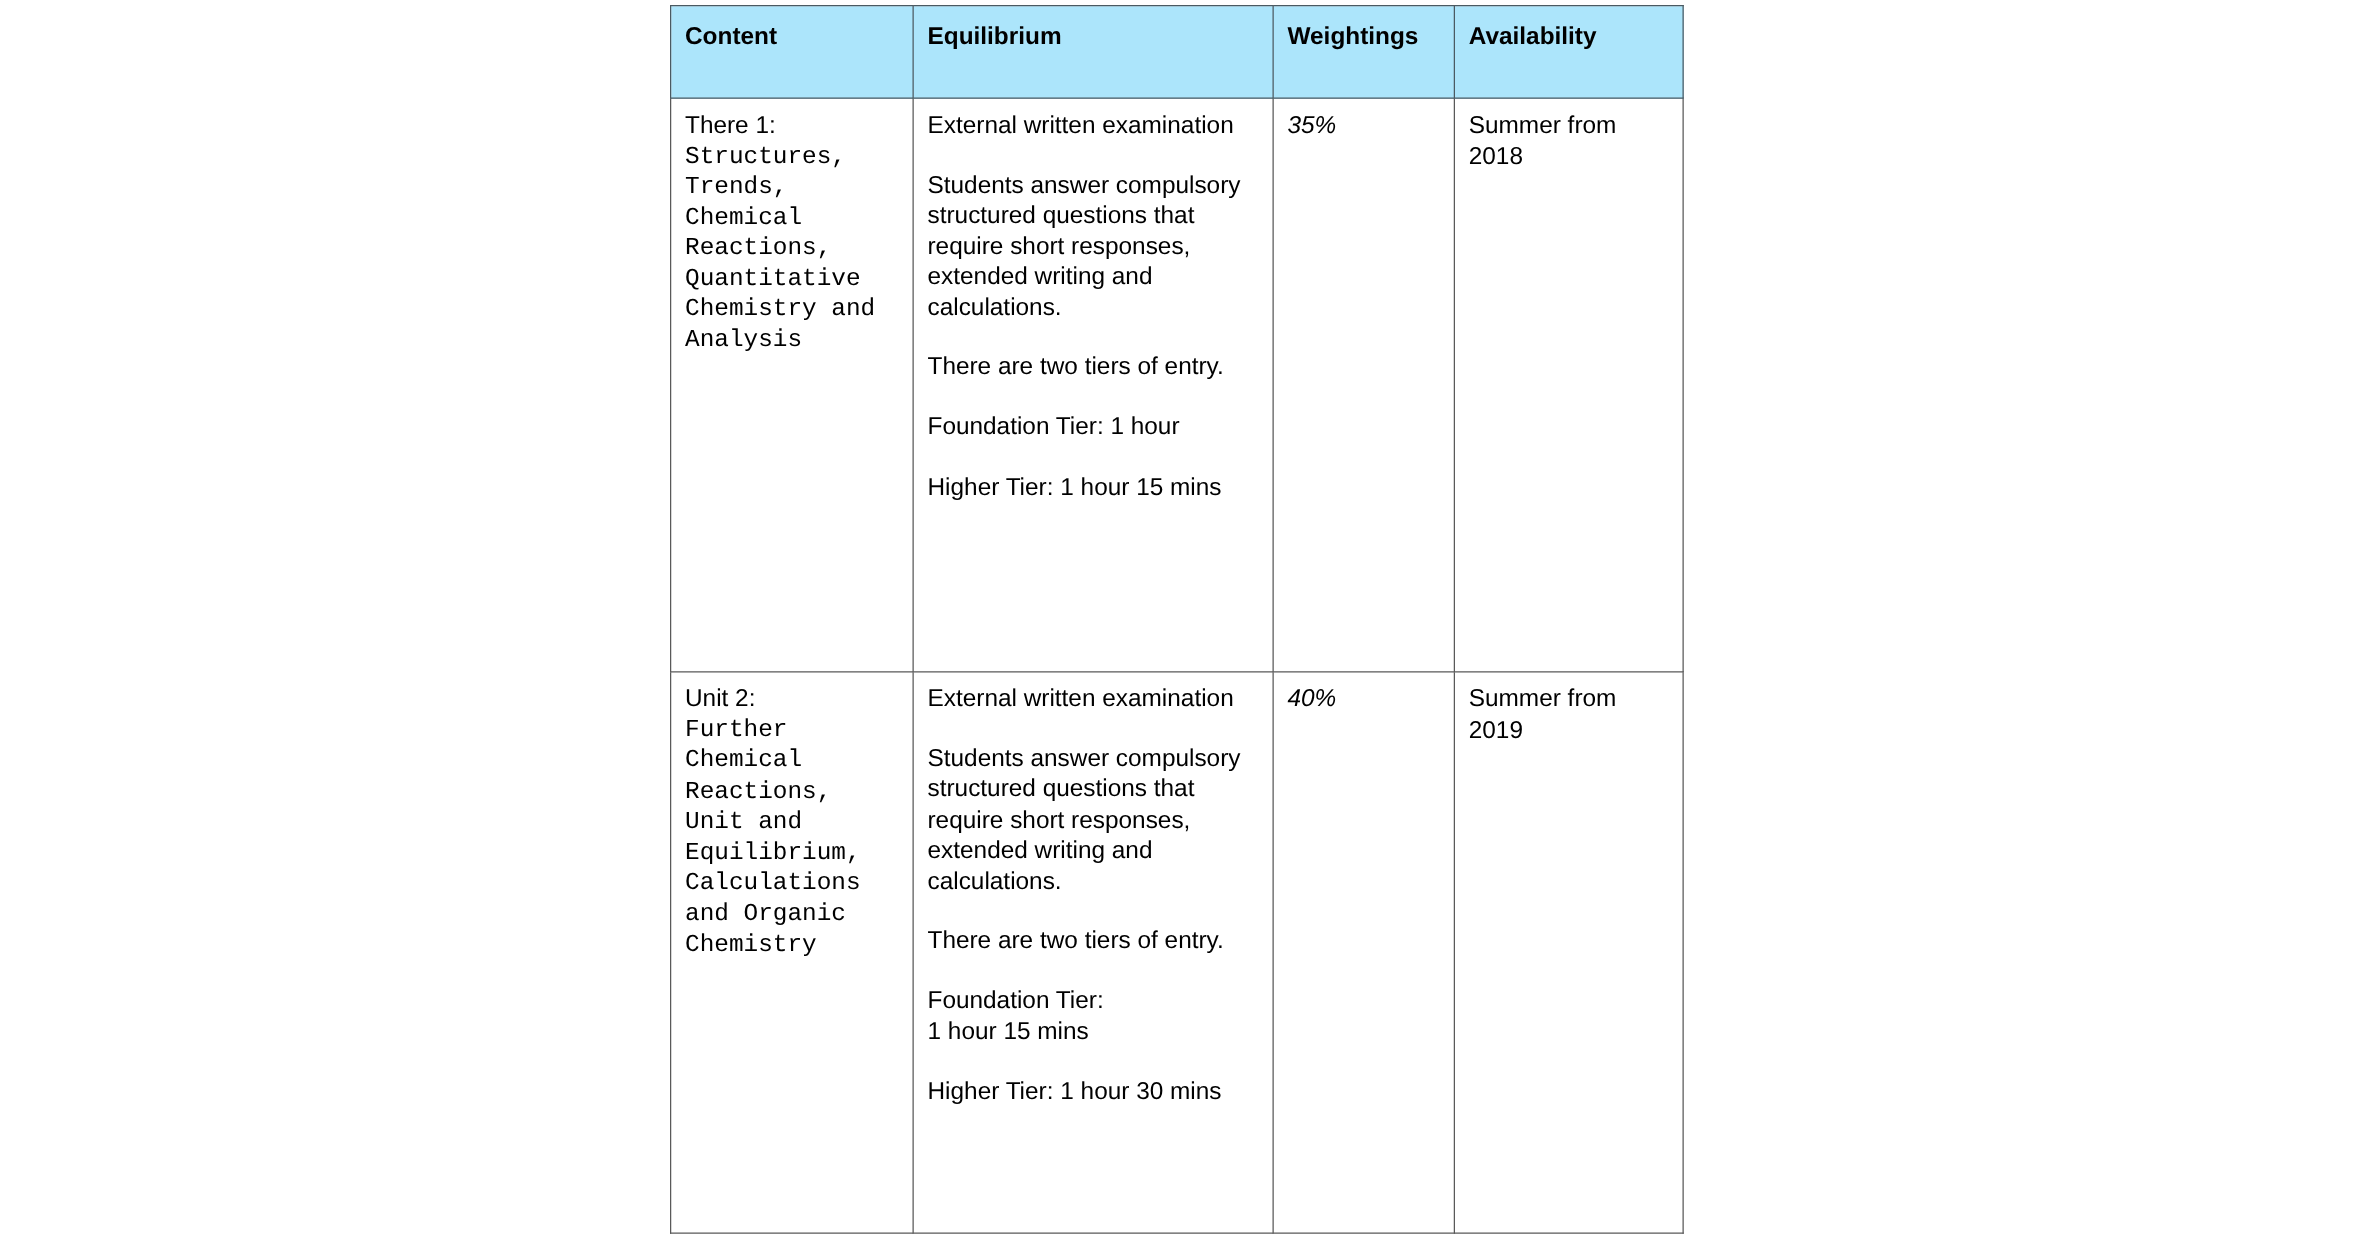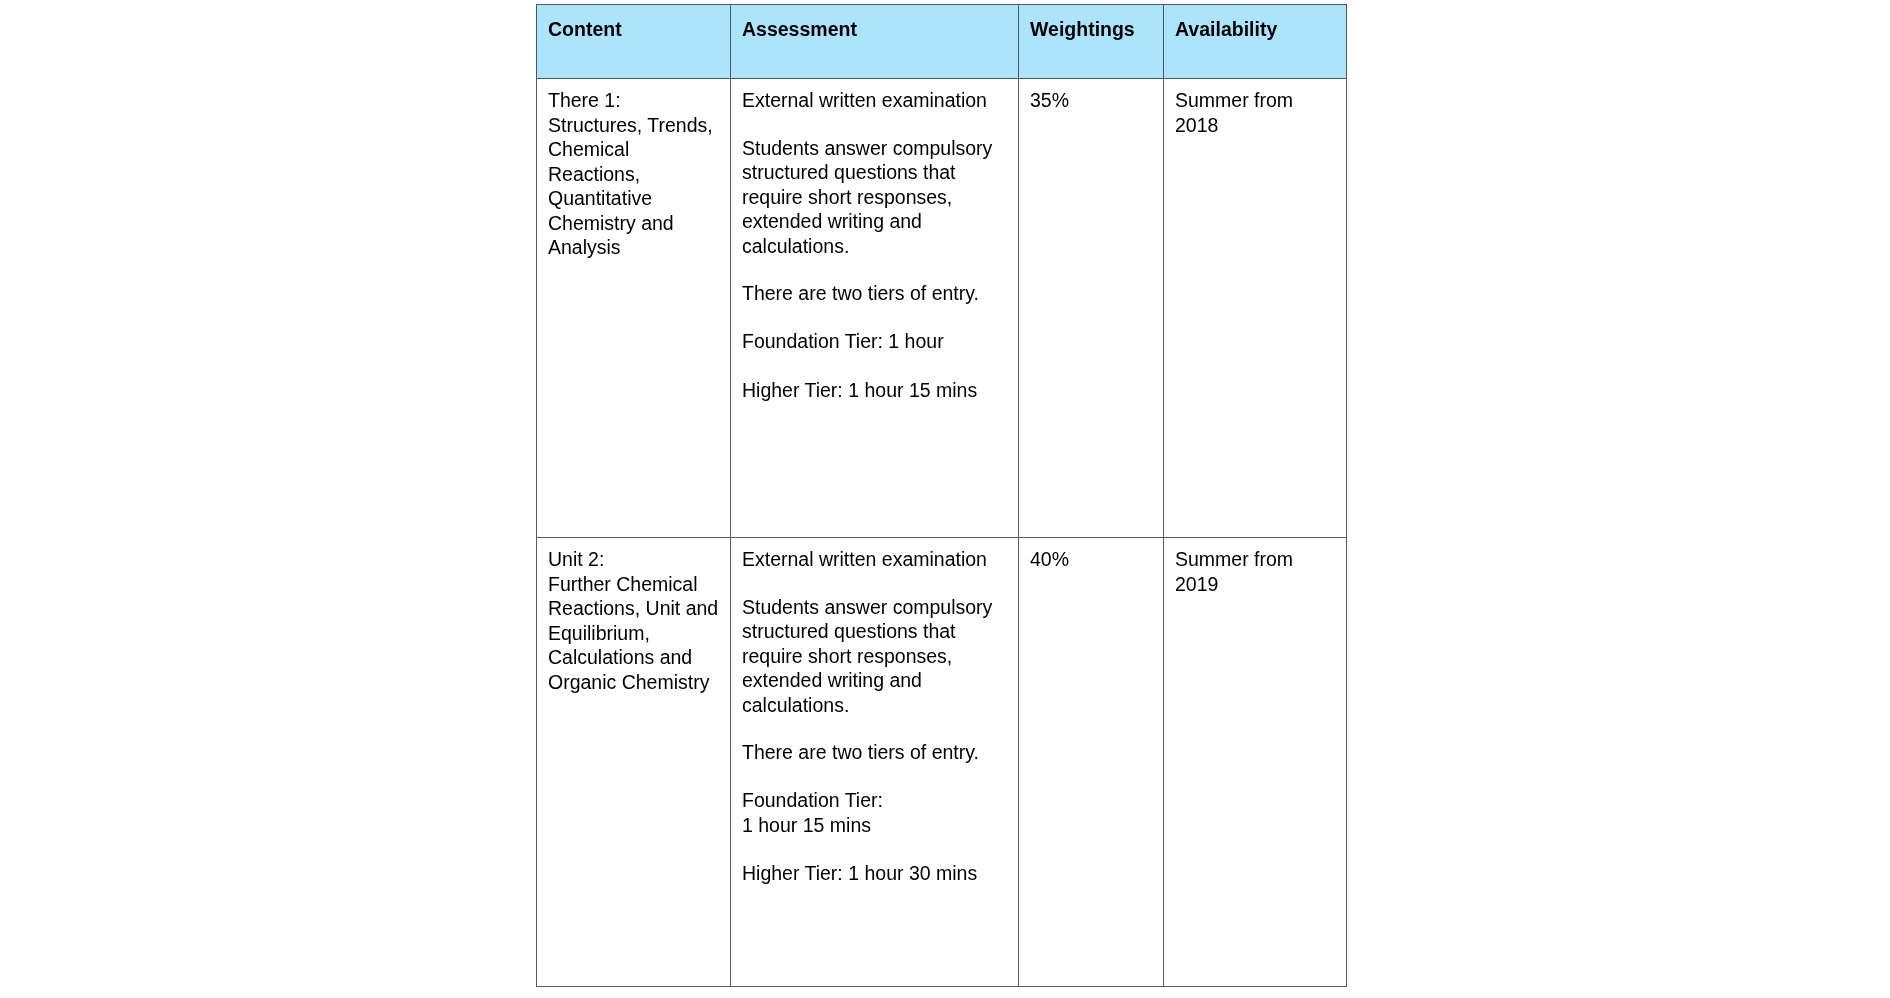--- a/index.html
+++ b/index.html
@@ -61,25 +61,27 @@
 
   
   td.content-cell {
     font-weight: bold;
   }
   td.content-cell .unit-label {
     display: block;
   }
   td.content-cell .unit-title {
     display: block;
+    font-family: Liberation Mono, monospace;
   }
 
   
   td.weightings-cell {
     text-align: center;
+    font-style: italic;
   }
 
   
   .para {
     margin: 0 0 22px 0;
     white-space: pre-line;
   }
   .para:last-child {
     margin-bottom: 0;
     margin-top: 24px;
@@ -102,21 +104,21 @@
     <colgroup>
       <col class="col-content">
       <col class="col-assessment">
       <col class="col-weightings">
       <col class="col-availability">
     </colgroup>
 
     <thead>
       <tr>
         <th>Content</th>
-        <th>Assessment</th>
+        <th>Equilibrium</th>
         <th>Weightings</th>
         <th>Availability</th>
       </tr>
     </thead>
 
     <tbody>
 
       <tr class="row-unit1">
         <td class="content-cell">
           <span class="unit-label">There 1:</span>

